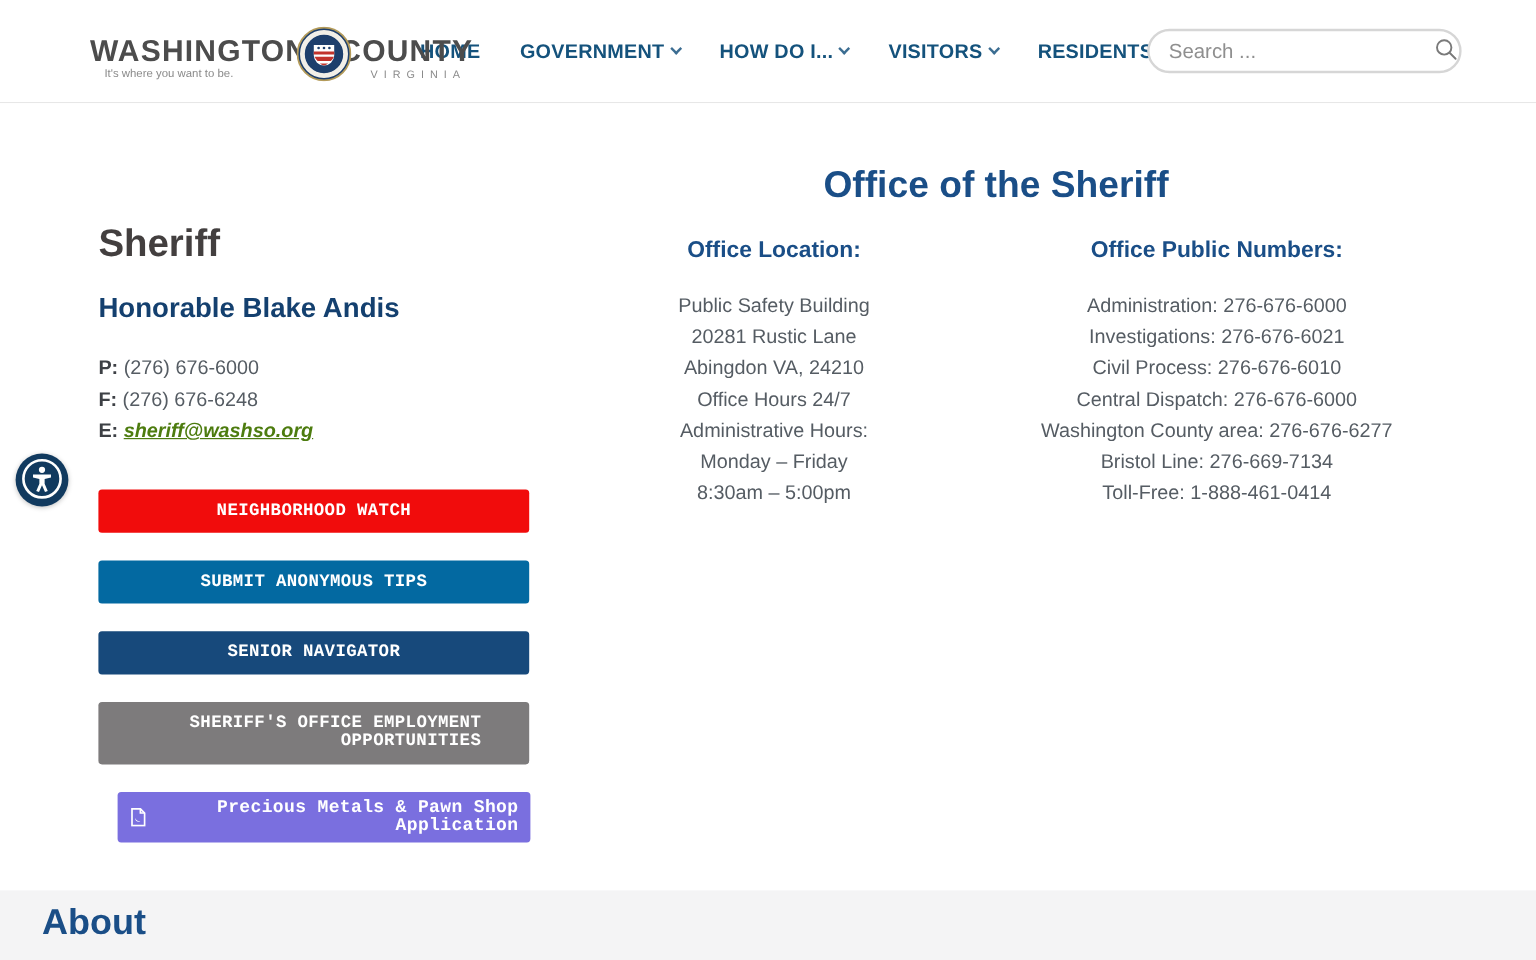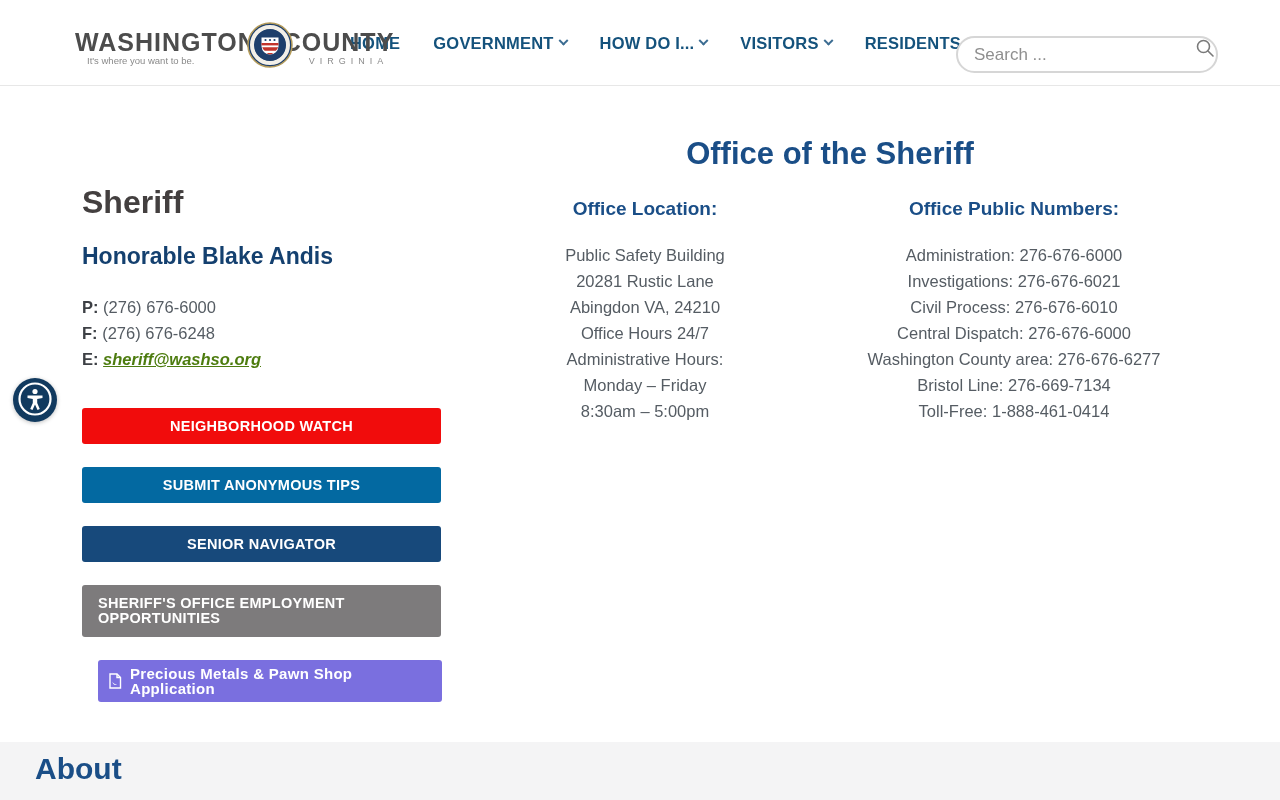--- a/index.html
+++ b/index.html
@@ -42,23 +42,23 @@
     font-size: 16.5px; font-weight: bold; color: #14527c;
     text-decoration: none; letter-spacing: 0.2px;
     display: flex; align-items: center; gap: 6px; cursor: pointer;
   }
   .chev {
     width: 7px; height: 7px; border-right: 2px solid #3c6d92; border-bottom: 2px solid #3c6d92;
     transform: rotate(45deg) translate(-2px,-2px); display: inline-block;
   }
 
   .search-wrap {
-    position: absolute; left: 956px; top: 36px; width: 262px; height: 37px;
+    position: absolute; left: 956px; top: 24px; width: 262px; height: 37px;
     border: 2px solid #d6d6d6; border-radius: 19px; background: #fff;
-    display: flex; padding: 0 14px 0 16px;
+    display: flex; align-items: center; padding: 0 14px 0 16px;
   }
   .search-input {
     border: none; outline: none; flex: 1; font-size: 17px;
     font-family: "Liberation Sans", sans-serif; color: #444; background: transparent;
   }
   .search-input::placeholder { color: #8f8f8f; }
   .search-btn { background: none; border: none; cursor: pointer; display: flex; padding: 0; }
 
   
   .main { position: absolute; top: 86px; left: 0; width: 1280px; height: 656px; background: #fff; }
@@ -77,22 +77,22 @@
   .contact-line b { color: #3d4045; font-weight: bold; }
   .email-link {
     color: #4d7c0f; font-weight: bold; font-style: italic;
     text-decoration: underline; cursor: pointer;
   }
 
   .btn-stack { margin-top: 36px; }
   .side-btn {
     width: 359px; min-height: 36px; border: none; border-radius: 3px;
     color: #ffffff; font-weight: bold; font-size: 14.5px; letter-spacing: 0.3px;
-    font-family: Liberation Sans, sans-serif;
-    display: flex; align-items: center; justify-content: center; text-align: left;
+    font-family: Liberation Mono, monospace;
+    display: flex; align-items: center; justify-content: center; text-align: right;
     cursor: pointer; line-height: 15px; padding: 6px 40px;
   }
   .side-btn + .side-btn { margin-top: 23px; }
   .btn-employment { min-height: 52px; padding-left: 16px; }
   .btn-pdf {
     width: 344px; margin-left: 16px; text-transform: none; font-size: 15px;
     gap: 8px; padding: 6px 10px;
   }
   .pdf-icon { display: inline-flex; }
 

